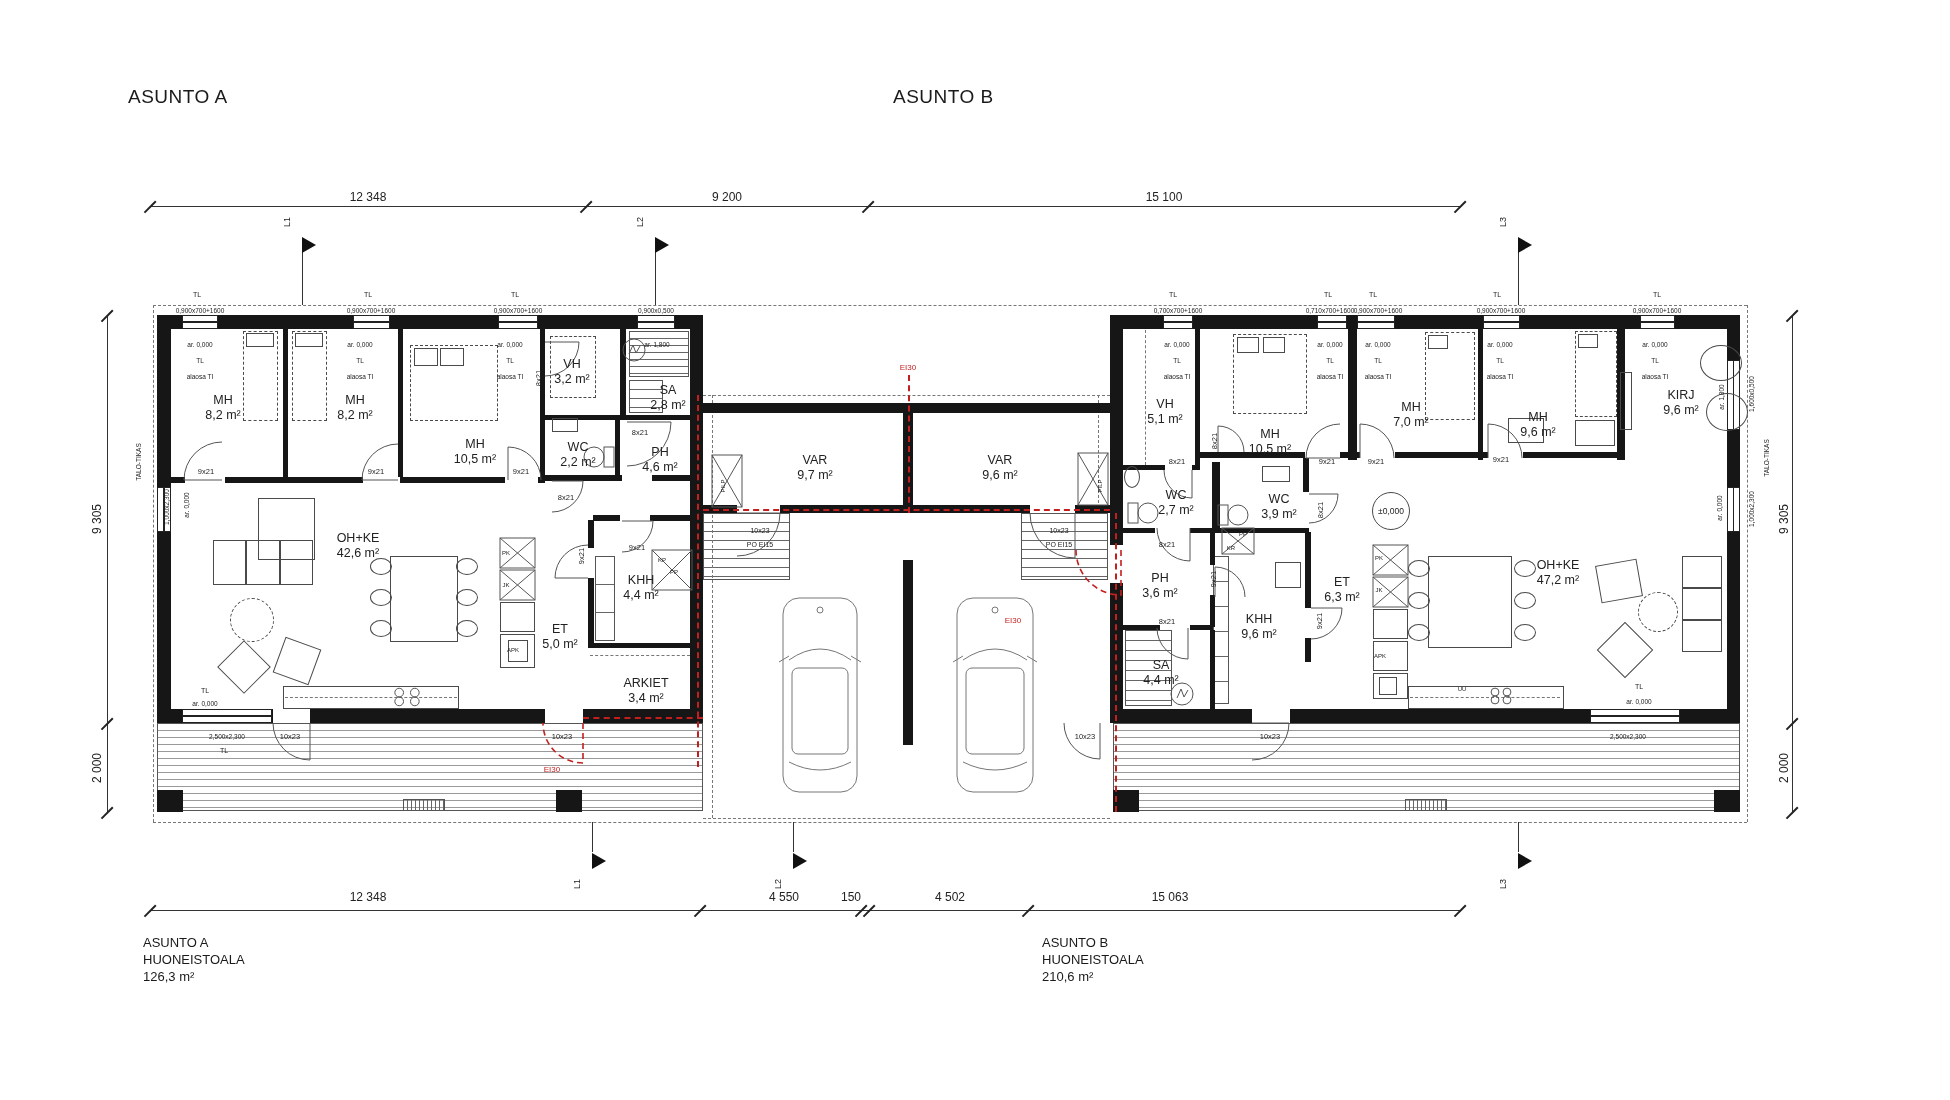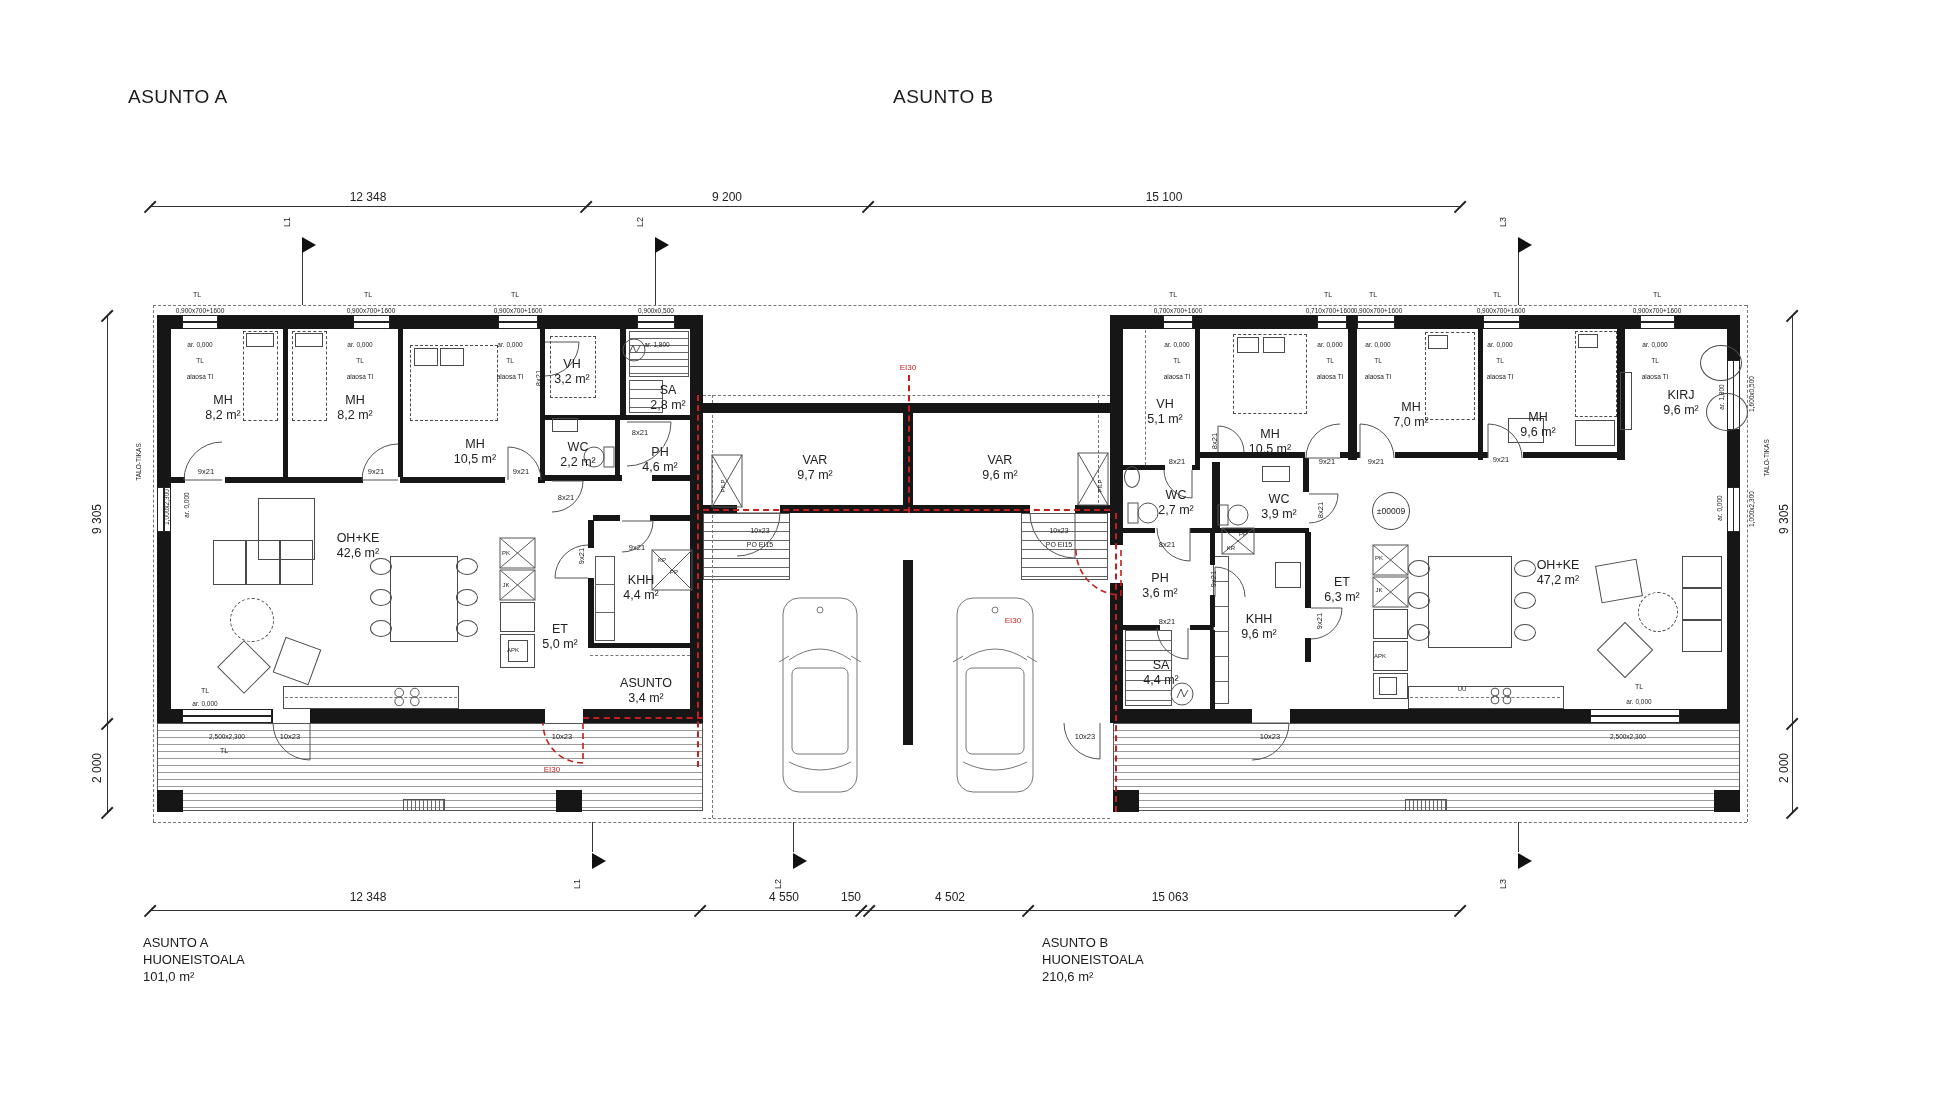--- a/index.html
+++ b/index.html
@@ -29,21 +29,21 @@
 </style>
 </head>
 <body>
 
 <div id="plan">
   <div class="title" id="titleA" style="left: 128px; top: 86px;">ASUNTO A</div>
   <div class="title" id="titleB" style="left: 893px; top: 86px;">ASUNTO B</div>
   <div class="summary" id="sumA" style="left: 143px; top: 934px;">
     <div>ASUNTO A</div>
     <div>HUONEISTOALA</div>
-    <div>101,0 m²</div>
+    <div>126,3 m²</div>
   </div>
   <div class="summary" id="sumB" style="left: 1042px; top: 934px;">
     <div>ASUNTO B</div>
     <div>HUONEISTOALA</div>
     <div>210,6 m²</div>
   </div>
   <svg id="ovl" width="1950" height="1100">
       <path d="M222,480 L184,480 A38,38 0 0 1 222,442" fill="none" stroke="#555" stroke-width="1" stroke-dasharray="none"></path>
       <path d="M398,480 L362,480 A36,36 0 0 1 398,444" fill="none" stroke="#555" stroke-width="1" stroke-dasharray="none"></path>
       <path d="M508,480 L508,447 A33,33 0 0 1 541,480" fill="none" stroke="#555" stroke-width="1" stroke-dasharray="none"></path>
@@ -348,21 +348,21 @@
     </div>
     <div class="room" style="left: 641px; top: 588px;">
       <div>KHH</div>
       <div>4,4 m²</div>
     </div>
     <div class="room" style="left: 560px; top: 637px;">
       <div>ET</div>
       <div>5,0 m²</div>
     </div>
     <div class="room" style="left: 646px; top: 691px;">
-      <div>ASUNTO</div>
+      <div>ARKIET</div>
       <div>3,4 m²</div>
     </div>
     <div class="room" style="left: 815px; top: 468px;">
       <div>VAR</div>
       <div>9,7 m²</div>
     </div>
     <div class="room" style="left: 1000px; top: 468px;">
       <div>VAR</div>
       <div>9,6 m²</div>
     </div>
@@ -521,17 +521,17 @@
     <div class="ann" style="left: 1379px; top: 558px; font-size: 6px; color: rgb(34, 34, 34); transform: translate(-50%, -50%);">PK</div>
     <div class="ann" style="left: 1379px; top: 590px; font-size: 6px; color: rgb(34, 34, 34); transform: translate(-50%, -50%);">JK</div>
     <div class="ann" style="left: 1380px; top: 656px; font-size: 6px; color: rgb(34, 34, 34); transform: translate(-50%, -50%);">APK</div>
     <div class="ann" style="left: 1462px; top: 689px; font-size: 6px; color: rgb(34, 34, 34); transform: translate(-50%, -50%);">UU</div>
     <div class="ann" style="left: 1243px; top: 534px; font-size: 6px; color: rgb(34, 34, 34); transform: translate(-50%, -50%);">PP</div>
     <div class="ann" style="left: 1231px; top: 548px; font-size: 6px; color: rgb(34, 34, 34); transform: translate(-50%, -50%);">KR</div>
     <div class="ann" style="left: 662px; top: 560px; font-size: 6px; color: rgb(34, 34, 34); transform: translate(-50%, -50%);">KP</div>
     <div class="ann" style="left: 674px; top: 572px; font-size: 6px; color: rgb(34, 34, 34); transform: translate(-50%, -50%);">PP</div>
     <div class="ann" style="left: 723px; top: 486px; font-size: 6px; color: rgb(34, 34, 34); transform: translate(-50%, -50%) rotate(-90deg);">PILP</div>
     <div class="ann" style="left: 1100px; top: 486px; font-size: 6px; color: rgb(34, 34, 34); transform: translate(-50%, -50%) rotate(-90deg);">PILP</div>
-    <div class="ann" style="left: 1391px; top: 511px; font-size: 8.5px; color: rgb(34, 34, 34); transform: translate(-50%, -50%);">±00009</div>
+    <div class="ann" style="left: 1391px; top: 511px; font-size: 8.5px; color: rgb(34, 34, 34); transform: translate(-50%, -50%);">±0,000</div>
     <div class="ann" style="left: 908px; top: 367px; font-size: 8px; color: rgb(196, 31, 31); transform: translate(-50%, -50%);">EI30</div>
     <div class="ann" style="left: 552px; top: 769px; font-size: 8px; color: rgb(196, 31, 31); transform: translate(-50%, -50%);">EI30</div>
     <div class="ann" style="left: 1013px; top: 620px; font-size: 8px; color: rgb(196, 31, 31); transform: translate(-50%, -50%);">EI30</div>
   </div>
 
 </body></html>

